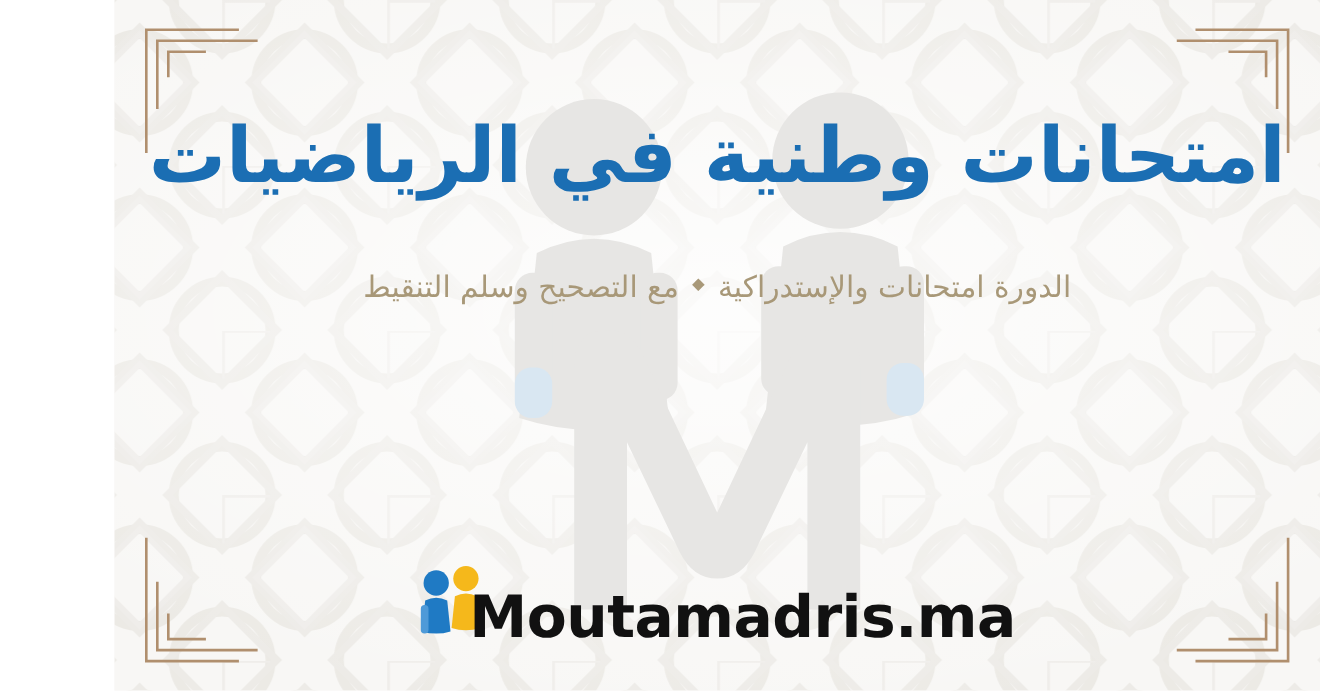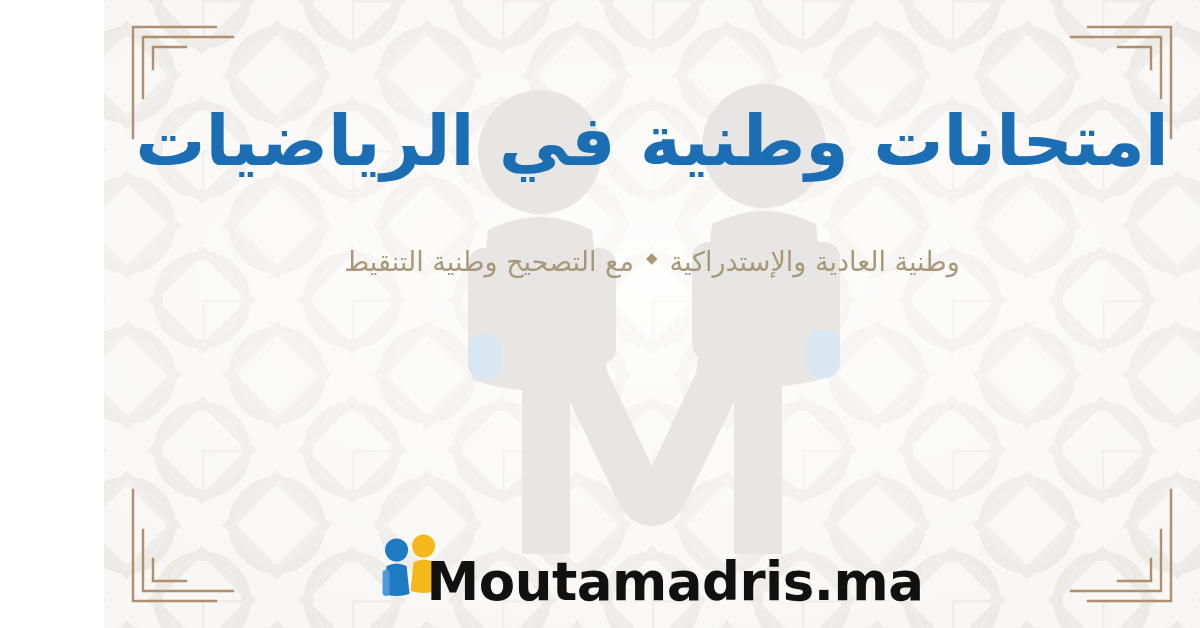--- a/index.html
+++ b/index.html
@@ -110,21 +110,21 @@
     font-size: 15px;
     color: #a89878;
     position: relative;
     top: -2px;
   }
 
   
   .brand {
     position: absolute;
     left: 50%;
-    bottom: 16px;
+    bottom: 36px;
     transform: translateX(-50%);
     display: flex;
     flex-direction: row;
     align-items: flex-end;
     direction: ltr;
     gap: 0px;
   }
   .brand-mark {
     width: 62px;
     height: 76px;
@@ -240,23 +240,23 @@
         <path d="M23 45 L23 23 L56 23"></path>
       </g>
     </svg>
   </div>
 
   <div class="content">
     <div class="title-main">امتحانات وطنية في الرياضيات</div>
 
 
     <div class="tagline">
-      <span>وطنية العادية والإستدراكية</span>
+      <span>الدورة امتحانات والإستدراكية</span>
       <span class="sep">◆</span>
-      <span>مع التصحيح وطنية التنقيط</span>
+      <span>مع التصحيح وسلم التنقيط</span>
     </div>
   </div>
 
   <div class="brand">
     <div class="brand-mark">
       <svg viewBox="0 0 62 76" xmlns="http://www.w3.org/2000/svg">
 
         <circle cx="16" cy="16" r="11.5" fill="#1f7ac4"></circle>
         <path d="M6 32 q10 -5 20 0 l3 28 q-13 4 -26 0 Z" fill="#1f7ac4"></path>
         <rect x="2" y="36" width="7" height="26" rx="3.4" fill="#4e9ad8"></rect>

